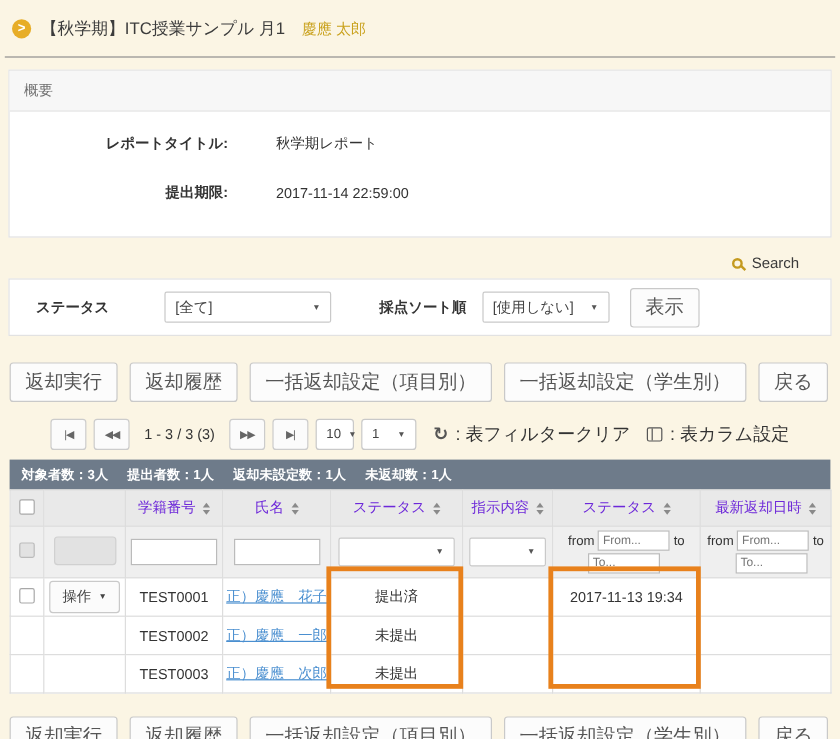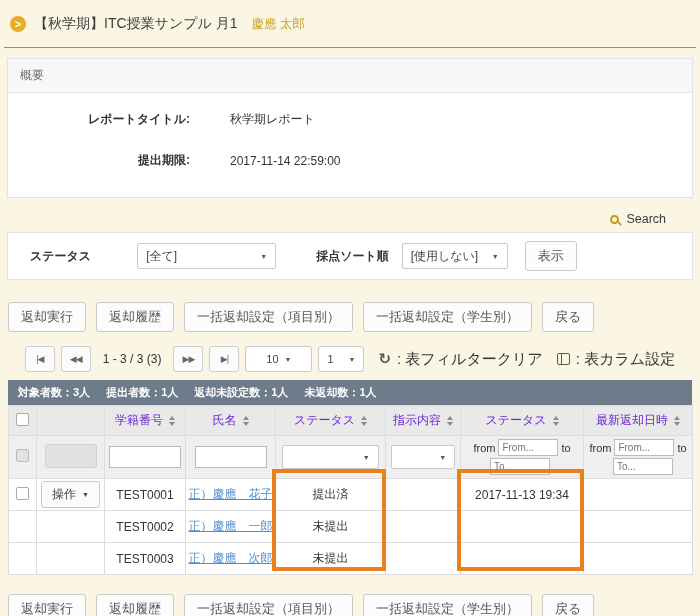--- a/index.html
+++ b/index.html
@@ -41,39 +41,39 @@
     display:inline-flex; align-items:center; justify-content:space-between;
     background:#fff; border:1px solid #c9c9c9; border-radius:2px;
     height:26px; padding:0 8px; cursor:pointer; color:#444;
   }
   .fsel-c { font-size:7px; color:#555; margin-left:6px; }
   .sel-status { width:139px; margin-left:46px; }
   .sel-sort { width:106px; margin-left:13px; }
   .lbl-sort { margin-left:40px; }
   .btn {
     display:inline-block; background:#fcfcfc; border:1px solid #c9c9c9; border-radius:3px;
-    padding:5px 12px; font-size:13px; color:#555; cursor:pointer;
+    padding:5px 12px; font-size:16px; color:#555; cursor:pointer;
     font-family:"Liberation Sans","DejaVu Sans",sans-serif;
   }
   .btn-show { margin-left:17px; }
 
   
   .btnrow { display:flex; gap:10px; margin:22px 0 0 8px; }
   .btnrow.bottom { margin-top:19px; }
 
   
   .pagerow { display:flex; align-items:center; justify-content:center; gap:6px; margin:14px 0 8px 0; font-size:11px; }
   .pbtn {
     min-width:30px; height:26px; background:#fbfbfb; border:1px solid #ccc; border-radius:3px;
     color:#666; font-size:9px; display:inline-flex; align-items:center; justify-content:center;
     cursor:pointer; letter-spacing:-1px;
   }
   .prange { margin:0 6px; font-size:12px; color:#333; }
   .psel { height:26px; border-radius:3px; }
-  .psel-size { width:67px;justify-content:center; }
+  .psel-size { width:32px; }
   .psel-page { width:46px; }
   .refresh-i { font-size:15px; font-weight:bold; color:#555; margin-left:8px; cursor:pointer; }
   .plabel { color:#333; font-size:15px; }
   .colicon { position:relative; width:13px; height:12px; border:1px solid #555; border-radius:2px;
     display:inline-block; margin-left:8px; cursor:pointer; }
   .colicon::after { content:""; position:absolute; left:3px; top:0; bottom:0; border-left:1px solid #555; }
 
   
   .table-wrap { position:relative; margin:4px 8px 0 8px; }
   .summary { display:flex; gap:16px; background:#6e7b8a; color:#fff; font-weight:bold;

